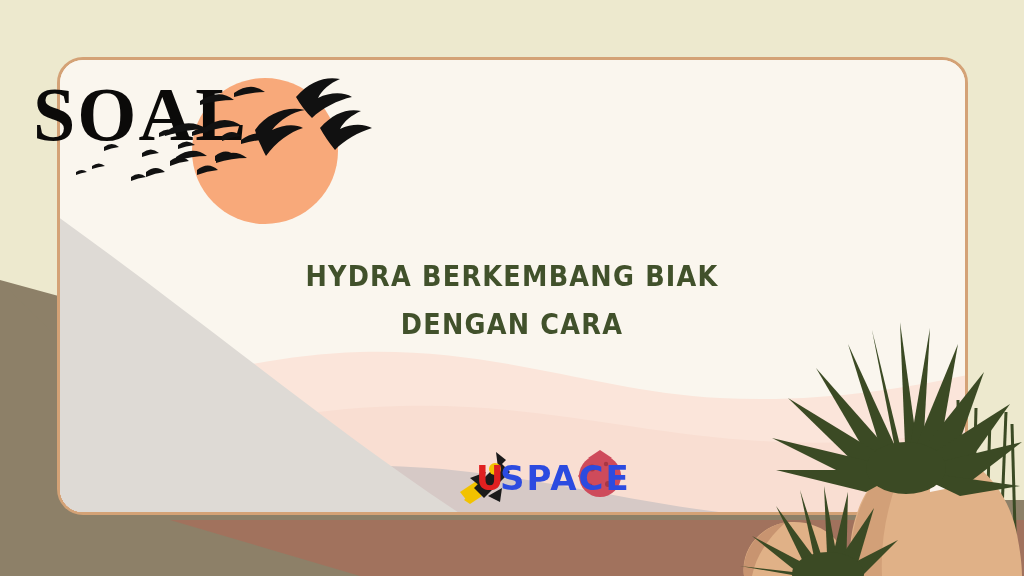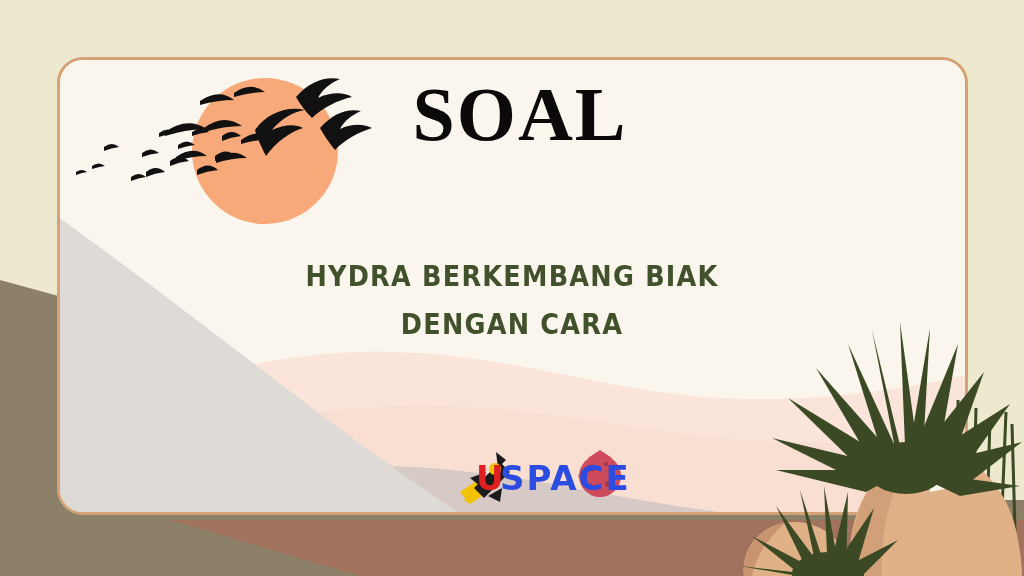--- a/index.html
+++ b/index.html
@@ -53,30 +53,31 @@
   #fg-art { z-index: 4; pointer-events: none; }
 
   
   #content {
     position: absolute;
     inset: 0;
     z-index: 3;
   }
   #slide-title {
     position: absolute;
-    left: 16px;
+    left: 0;
     right: 0;
     top: 73px;
-    text-align: center;
+    text-align: left;
     font-family: "Liberation Serif", "DejaVu Serif", serif;
     font-weight: bold;
     font-size: 76px;
     line-height: 82px;
     letter-spacing: 2px;
     color: #0B0A09;
+    padding-left: 33px;
   }
   #question-text {
     position: absolute;
     left: 180px;
     right: 180px;
     top: 252px;
     text-align: center;
     font-family: "DejaVu Sans", "Liberation Sans", sans-serif;
     font-weight: bold;
     font-size: 29px;

